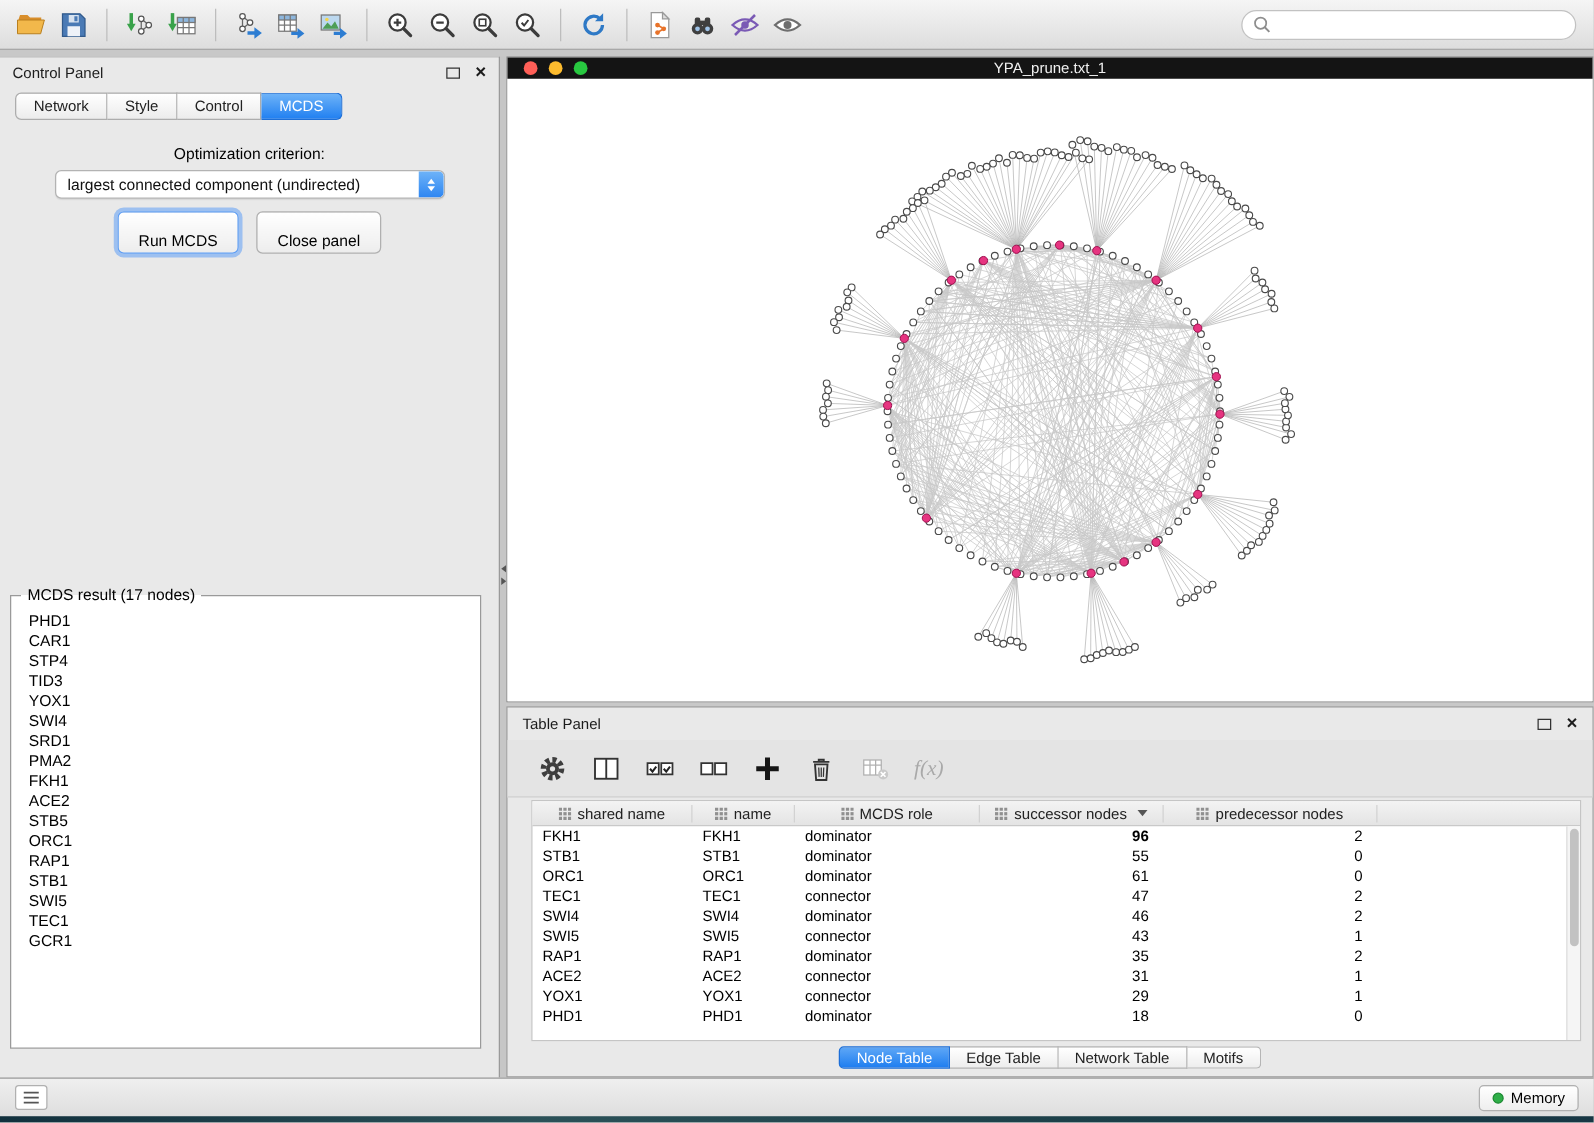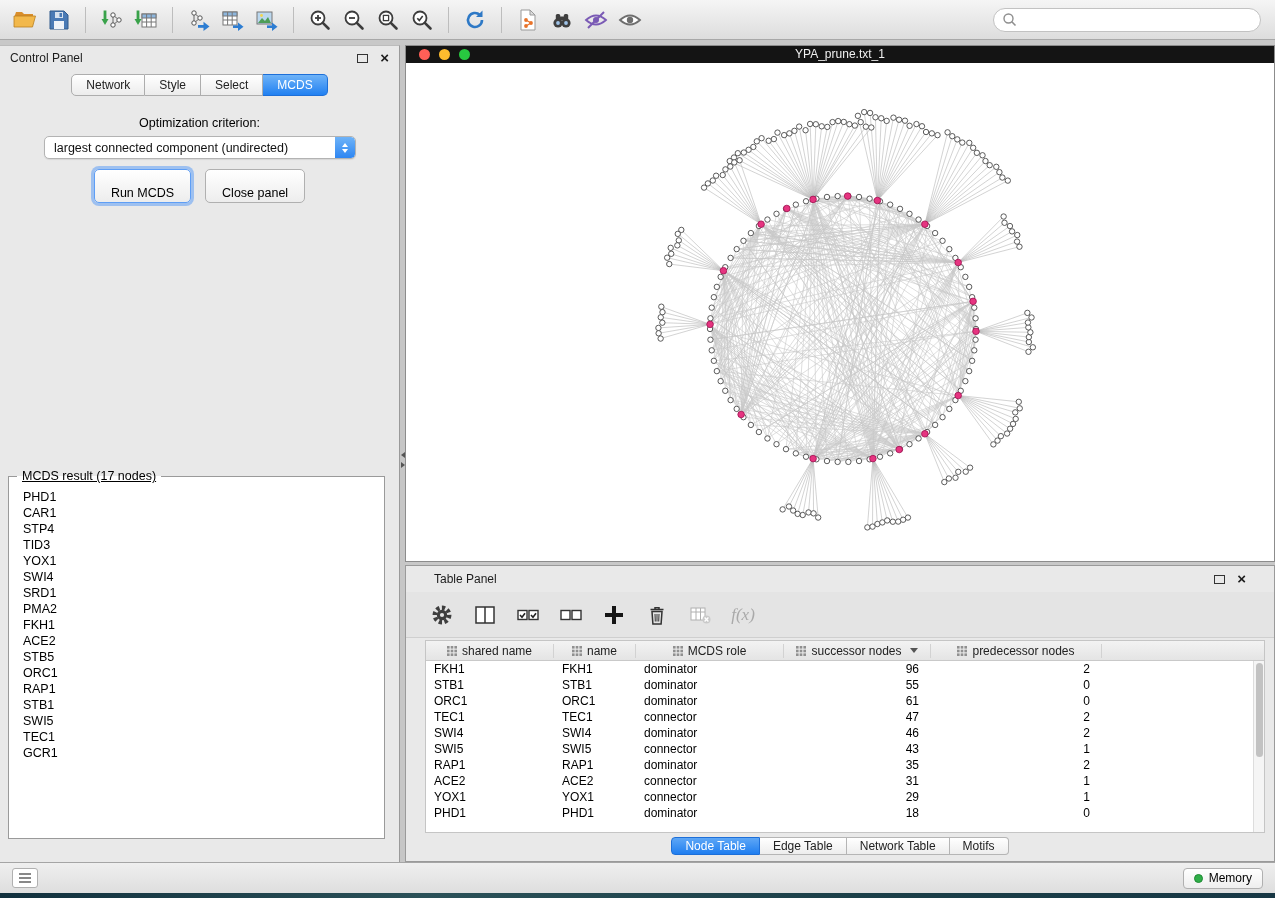--- a/index.html
+++ b/index.html
@@ -12,36 +12,36 @@
   .sep{width:1px;height:26px;background:#bdbdbd;margin:0 9px;flex:0 0 auto;}
   .search-box{margin-left:auto;width:268px;height:24px;background:#fff;border:1px solid #c2c2c2;border-radius:12px;display:flex;align-items:center;padding:0 8px;gap:4px;}
   .search-box input{border:none;outline:none;flex:1;font-size:12px;font-family:inherit;background:transparent;}
 
   
   #control-panel{position:absolute;left:0;top:45px;width:400px;height:817px;background:#e9e9e9;border-top:1px solid #bcbcbc;border-right:1px solid #9a9a9a;}
   .panel-header{height:24px;display:flex;align-items:center;padding:0 10px;font-size:12px;color:#1c1c1c;}
   .ph-icons{margin-left:auto;display:flex;gap:12px;align-items:center;}
   .float-icon{width:11px;height:9px;border:1.5px solid #333;display:inline-block;}
   .close-x{font-size:15px;font-weight:bold;color:#1c1c1c;line-height:12px;}
-  #cp-tabs{position:absolute;left:0;top:28px;width:100%;display:flex;justify-content:center;}
+  #cp-tabs{position:absolute;left:12px;top:28px;width:100%;display:flex;justify-content:flex-start;}
   .seg{height:22px;line-height:20px;padding:0 14px;font-size:12px;background:linear-gradient(#ffffff,#ececec);border:1px solid #adadad;border-left:none;color:#222;cursor:default;}
   .seg:first-child{border-left:1px solid #adadad;border-radius:5px 0 0 5px;}
   .seg:last-child{border-radius:0 5px 5px 0;}
   .seg.active{background:linear-gradient(#6eb3f8,#2180f1);color:#fff;border-color:#1d6fd8;}
   .opt-label{position:absolute;top:70px;width:100%;text-align:center;font-size:12.5px;color:#000;}
   .dropdown{position:absolute;left:44px;top:90px;width:312px;height:23px;background:#fff;border:1px solid #b3b3b3;border-radius:5px;display:flex;align-items:center;font-size:12.5px;overflow:hidden;box-shadow:0 1px 1px rgba(0,0,0,.08);}
   .dd-text{padding-left:9px;flex:1;white-space:nowrap;}
   .dd-stepper{width:20px;height:100%;background:linear-gradient(#6eb3f8,#2e86f2);border-radius:0 4px 4px 0;display:flex;flex-direction:column;align-items:center;justify-content:center;gap:2px;}
   .tri-up{width:0;height:0;border-left:3.5px solid transparent;border-right:3.5px solid transparent;border-bottom:4.5px solid #fff;}
   .tri-down{width:0;height:0;border-left:3.5px solid transparent;border-right:3.5px solid transparent;border-top:4.5px solid #fff;}
   .btn-row{position:absolute;top:123px;width:100%;display:flex;justify-content:center;gap:14px;}
   .mac-btn{height:22px;padding:16px 16px;font-size:12.5px;font-family:inherit;background:linear-gradient(#ffffff,#ededed);border:1px solid #b0b0b0;border-radius:5px;color:#000;}
   .mac-btn.focused{box-shadow:0 0 0 3px rgba(94,158,245,.55);border-color:#5e9ef5;}
   .result-box{position:absolute;left:8px;top:423px;width:377px;height:370px;border:1px solid #9a9a9a;background:#fff;}
-  .result-box legend{margin-left:8px;padding:0 5px;font-size:12.5px;color:#000;text-decoration:underline;}
+  .result-box legend{margin-left:8px;padding:0 5px;font-size:12.5px;color:#000;}
   #mcds-list{padding:6px 14px;font-size:12.5px;line-height:16px;color:#000;overflow:hidden;height:348px;}
 
   
   #v-splitter{position:absolute;left:400px;top:45px;width:5px;height:817px;background:#c6c6c6;}
   .grip{position:absolute;left:0;top:405px;width:5px;height:26px;display:flex;flex-direction:column;align-items:center;gap:4px;padding-top:2px;}
   .grip i{display:block;width:0;height:0;border-top:3.5px solid transparent;border-bottom:3.5px solid transparent;}
   .grip .gl{border-right:4px solid #555;}
   .grip .gr{border-left:4px solid #555;}
 
   
@@ -49,21 +49,21 @@
   .net-titlebar{height:17px;background:#141414;position:relative;display:flex;align-items:center;}
   .light{width:11px;height:11px;border-radius:50%;margin-left:9px;flex:0 0 auto;z-index:2;}
   .light.red{margin-left:13px;background:#ff5f57;}
   .light.yellow{background:#febc2e;}
   .light.green{background:#28c840;}
   .net-title{position:absolute;left:0;right:0;text-align:center;color:#f0f0f0;font-size:12px;line-height:17px;}
   #network-svg{display:block;width:868px;height:498px;background:#fff;}
 
   
   #table-panel{position:absolute;left:405px;top:565px;width:870px;height:297px;background:#e9e9e9;border:1px solid #9a9a9a;}
-  #table-panel .panel-header{padding:0 28px;height:26px;}
+  #table-panel .panel-header{padding:0 12px;height:26px;}
   .table-toolbar{position:absolute;left:0;top:26px;width:100%;height:46px;background:#e4e4e4;display:flex;align-items:center;padding-left:22px;gap:15px;border-bottom:1px solid #cfcfcf;}
   .tt-btn{width:28px;height:28px;display:flex;align-items:center;justify-content:center;}
   .fx{font-family:"Liberation Serif",serif;font-style:italic;font-size:17px;color:#a9a9a9;}
   .table-wrap{position:absolute;left:19px;top:74px;width:840px;height:193px;background:#fff;border:1px solid #c5c5c5;}
   #t-head{display:flex;height:20px;background:linear-gradient(#f3f3f3,#e4e4e4);border-bottom:1px solid #c9c9c9;align-items:center;}
   .th{display:flex;align-items:center;justify-content:center;gap:5px;font-size:12px;color:#222;border-right:1px solid #d2d2d2;flex:0 0 auto;}
   .th.fill{flex:1 1 auto;border-right:none;}
   .hdr-chevron{width:0;height:0;border-left:4px solid transparent;border-right:4px solid transparent;border-top:5px solid #555;margin-left:3px;}
   #t-body{position:absolute;top:20px;left:0;right:11px;bottom:0;overflow:hidden;}
   .tr{display:flex;height:16px;align-items:center;}
@@ -255,21 +255,21 @@
     <div class="panel-header">
       <span>Control Panel</span>
       <span class="ph-icons">
         <span class="float-icon"></span>
         <span class="close-x">×</span>
       </span>
     </div>
     <div id="cp-tabs">
         <div class="seg">Network</div>
         <div class="seg">Style</div>
-        <div class="seg">Select</div>
+        <div class="seg">Control</div>
         <div class="seg active">MCDS</div>
       </div>
     <div class="opt-label">Optimization criterion:</div>
     <div class="dropdown">
       <span class="dd-text">largest connected component (undirected)</span>
       <span class="dd-stepper">
           <i class="tri-up"></i>
           <i class="tri-down"></i>
         </span>
     </div>
@@ -1232,21 +1232,21 @@
             </svg>
             <span>predecessor nodes</span>
           </div>
           <div class="th fill"></div>
         </div>
       <div id="t-body">
           <div class="tr">
             <div class="td" style="width: 128px;">FKH1</div>
             <div class="td" style="width: 82px;">FKH1</div>
             <div class="td" style="width: 148px;">dominator</div>
-            <div class="td num" style="width: 147px;">96</div>
+            <div class="td num" style="width: 147px; font-weight: bold;">96</div>
             <div class="td num" style="width: 171px;">2</div>
           </div>
           <div class="tr">
             <div class="td" style="width: 128px;">STB1</div>
             <div class="td" style="width: 82px;">STB1</div>
             <div class="td" style="width: 148px;">dominator</div>
             <div class="td num" style="width: 147px;">55</div>
             <div class="td num" style="width: 171px;">0</div>
           </div>
           <div class="tr">

